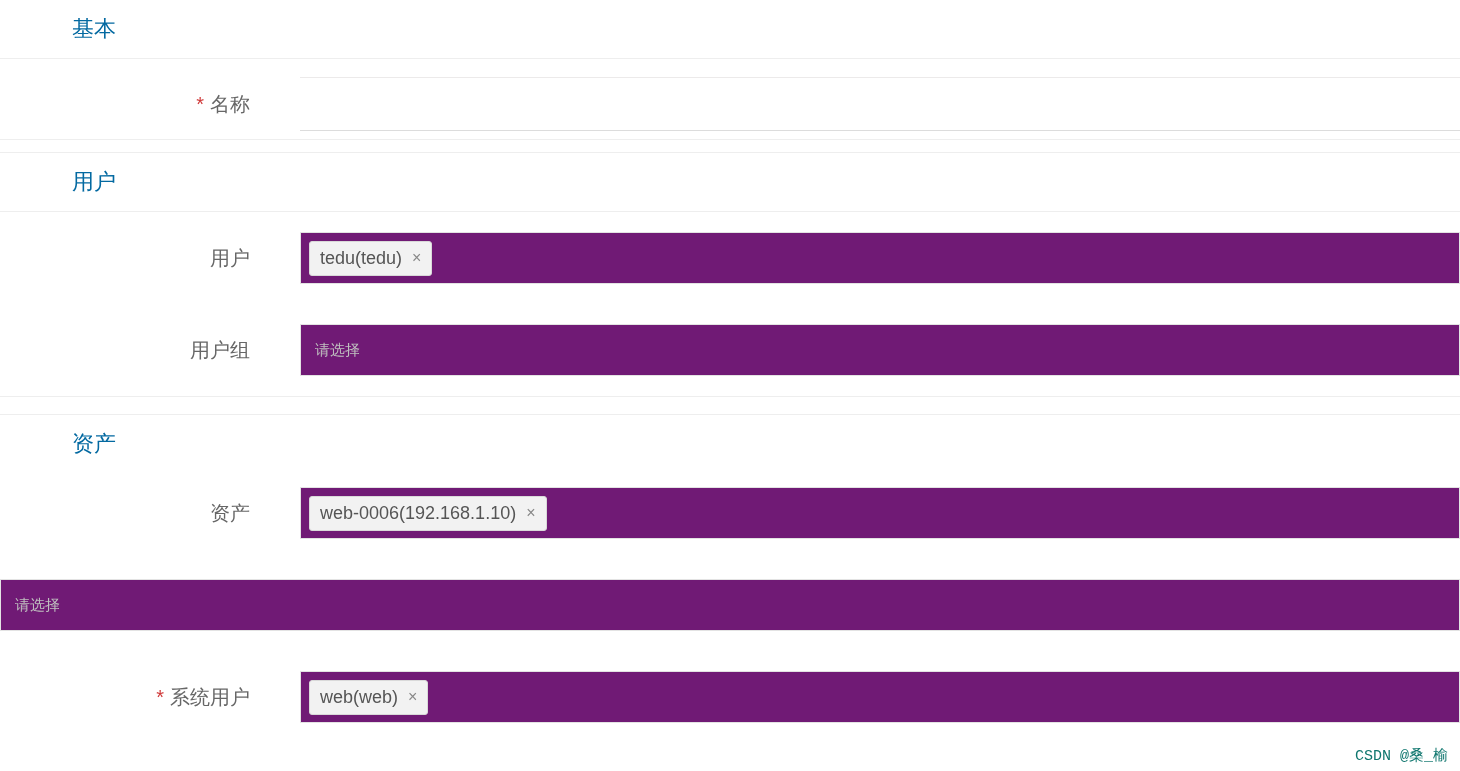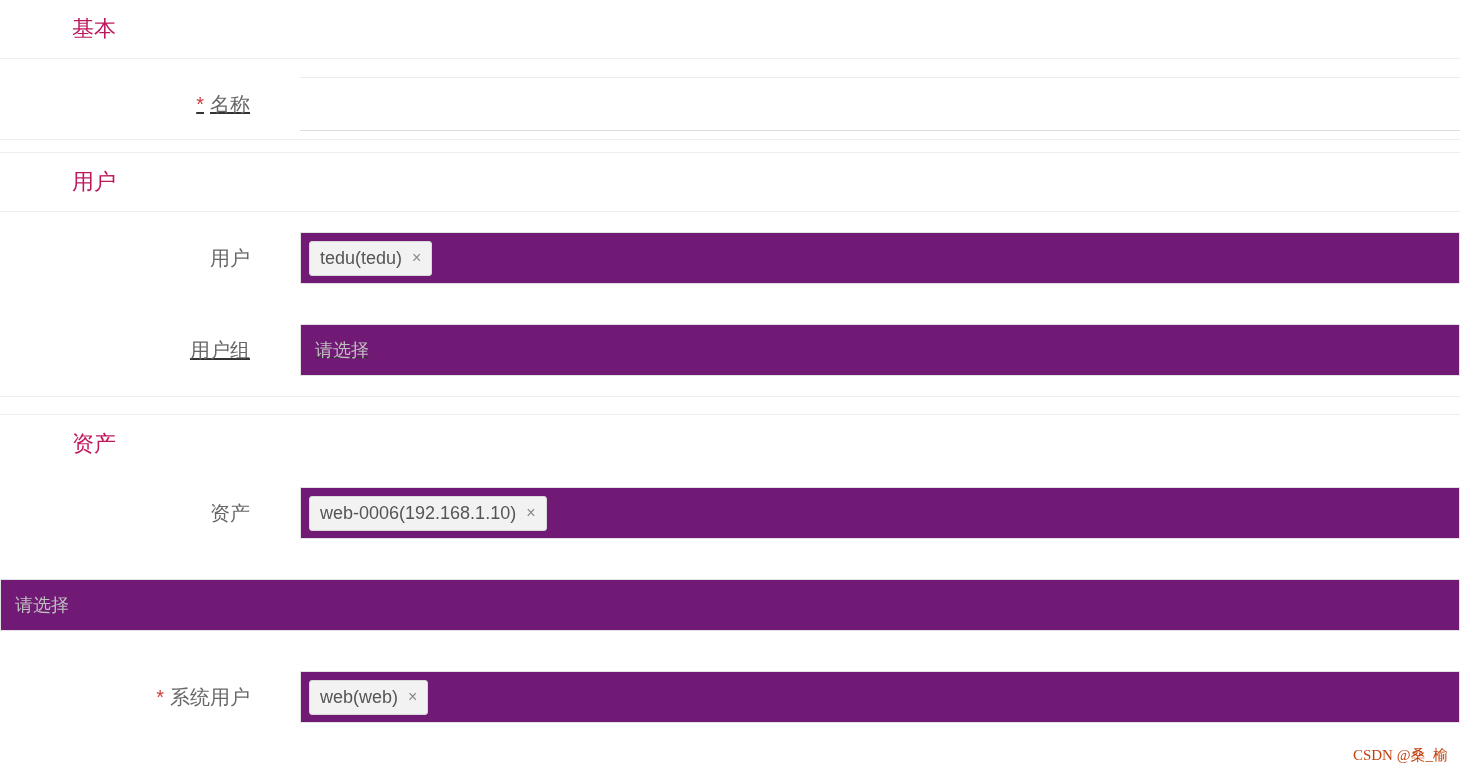--- a/index.html
+++ b/index.html
@@ -8,31 +8,31 @@
       font-family: -apple-system, "PingFang SC", "Microsoft YaHei", "Helvetica Neue", Arial, sans-serif;
       font-size: 15px;
       color: #333;
       width: 1460px;
       height: 771px;
       position: relative;
     }
     .form { padding: 0; }
     .section-heading {
       font-size: 22px;
-      color: #be185d;
+      color: #0369a1;
       font-weight: 400;
       padding: 14px 0 14px 72px;
       border-bottom: 1px solid #eee;
     }
     .form-row {
       display: flex;
       align-items: center;
       padding: 20px 0 20px 0;
     }
-    .form-row.with-border { border-bottom: 1px solid #eee; text-decoration: underline; }
+    .form-row.with-border { border-bottom: 1px solid #eee; }
     .label-col {
       width: 300px;
       min-width: 300px;
       text-align: right;
       padding-right: 50px;
       font-size: 20px;
       color: #676767;
       line-height: 1.5;
     }
     .label-col .req { color: #d03a3a; margin-right: 6px; }
@@ -85,33 +85,33 @@
     }
     .tag-remove {
       margin-left: 10px;
       color: #888;
       font-size: 16px;
       line-height: 1;
       cursor: pointer;
     }
     .placeholder {
       color: #bfbfbf;
-      font-size: 18px;
+      font-size: 15px;
       padding-left: 6px;
     }
     .section-divider-top {
       border-top: 1px solid #eee;
     }
     .watermark {
       position: absolute;
       right: 12px;
       bottom: 6px;
-      color: #c2410c;
+      color: #0f766e;
       font-size: 15px;
-      font-family: Liberation Serif, serif;
+      font-family: Liberation Mono, monospace;
       user-select: none;
     }
     
     .row-name {
       margin-top: 10px;
       margin-bottom: 10px;
     }
     .section-user { margin-top: 12px; }
     .section-asset .section-heading { border-bottom: none; padding-bottom: 8px; }
     .section-asset { margin-top: 17px; }

